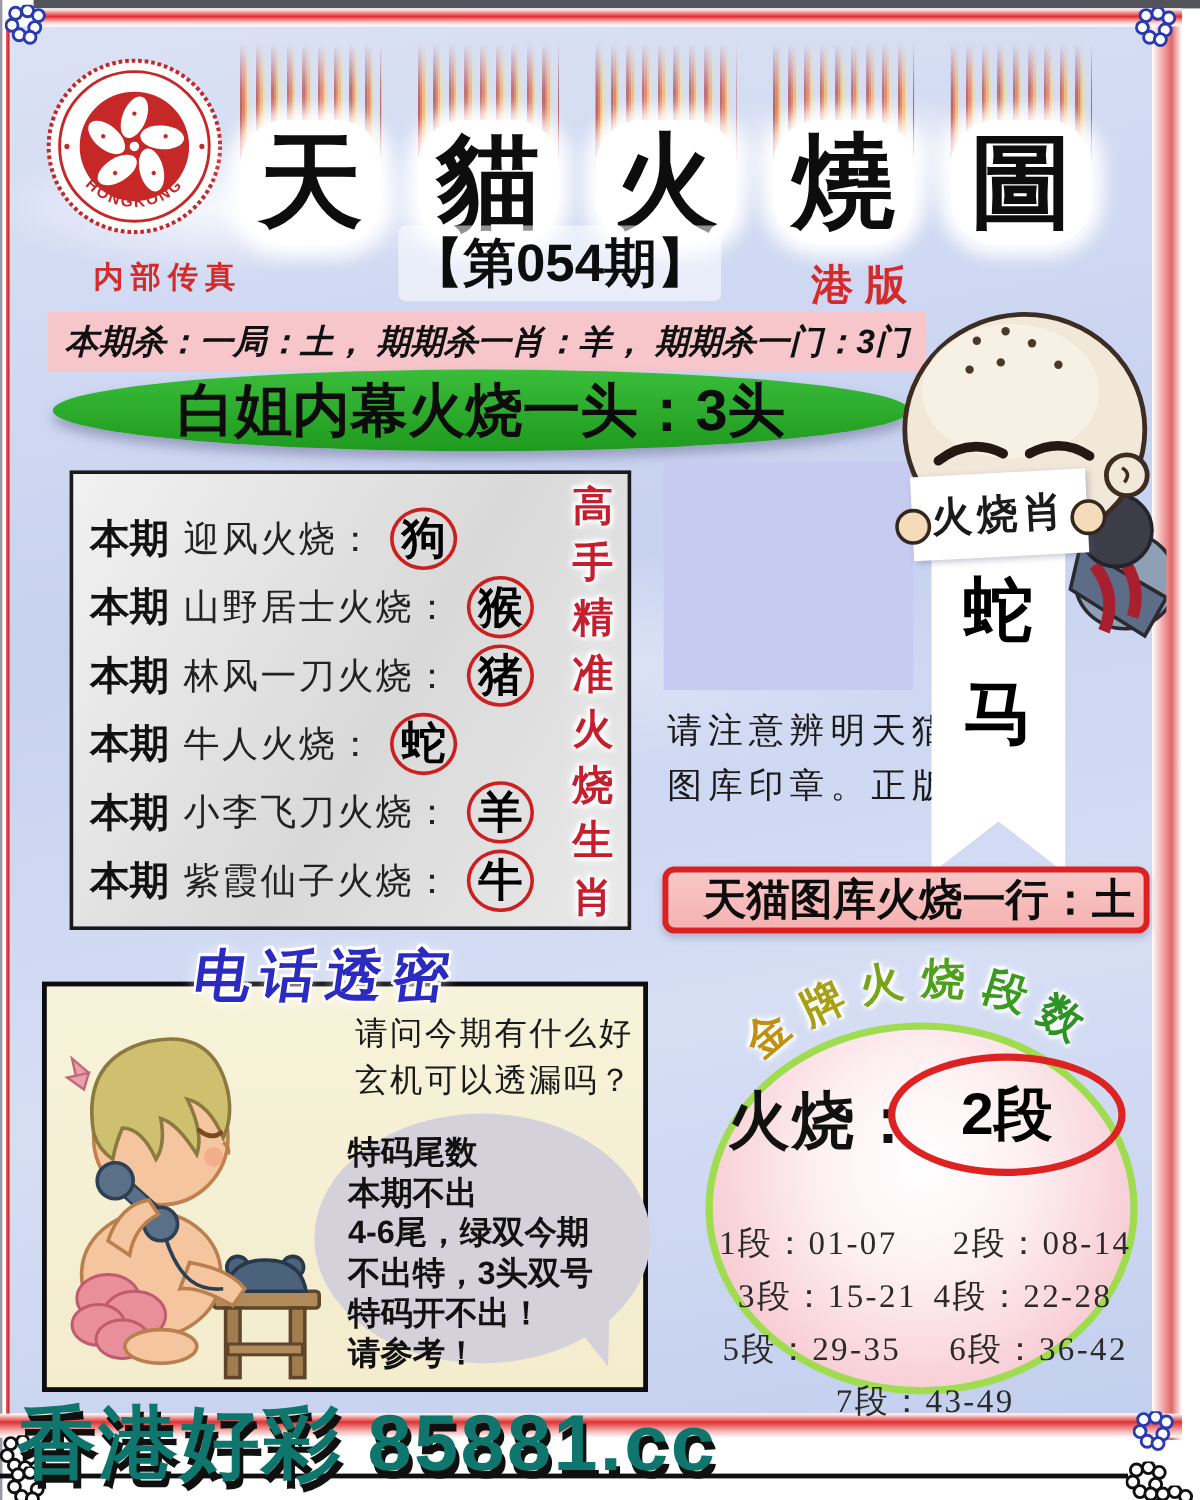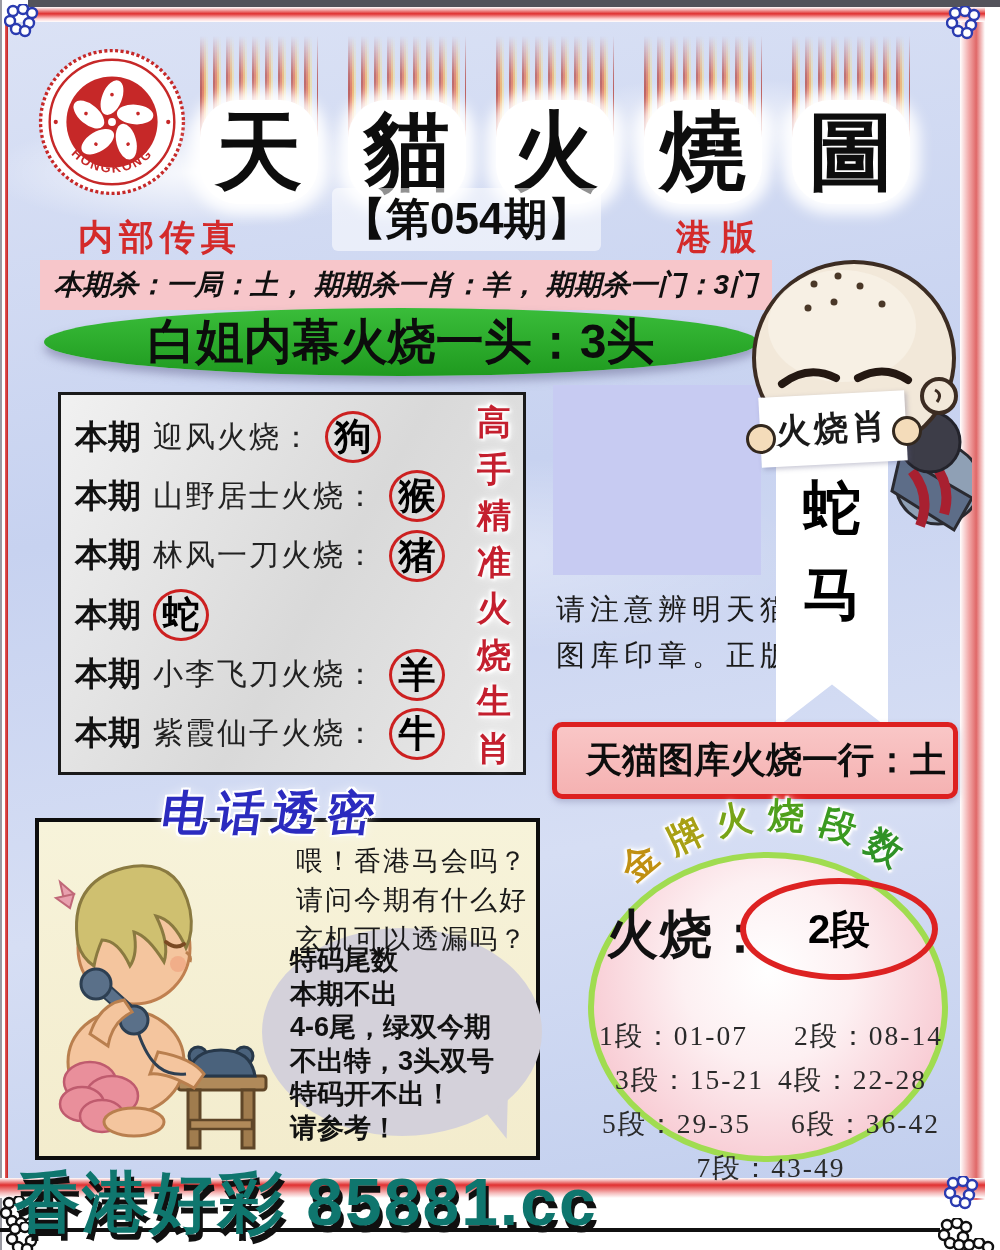--- a/index.html
+++ b/index.html
@@ -36,52 +36,52 @@
       rgba(255,150,20,.85) 4px 6px, rgba(255,222,84,.6) 6px 8px,
       rgba(255,255,255,0) 8px 13px);
     -webkit-mask-image:linear-gradient(180deg,transparent 0%,rgba(0,0,0,.55) 30%,#000 85%);
     mask-image:linear-gradient(180deg,transparent 0%,rgba(0,0,0,.55) 30%,#000 85%);
     filter:blur(.6px);}
   .char-blob{position:absolute;top:100px;width:118px;height:104px;background:#fff;border-radius:38px;
     box-shadow:0 0 14px 10px rgba(255,255,255,.95);display:flex;align-items:center;justify-content:center;
     font-family:"Liberation Serif",serif;font-weight:900;font-size:86px;color:#0d0d0d;}
   .tx0{left:200px}.tx1{left:348px}.tx2{left:496px}.tx3{left:644px}.tx4{left:792px}
 
-  .issue-left{position:absolute;left:78px;top:214px;font-size:35px;font-weight:bold;color:#d42a2a;letter-spacing:6px;white-space:nowrap;}
+  .issue-left{position:absolute;left:78px;top:214px;font-size:25px;font-weight:bold;color:#d42a2a;letter-spacing:6px;white-space:nowrap;}
   .issue-center{position:absolute;left:332px;top:188px;font-size:44px;font-weight:900;color:#0d0d0d;
     background:rgba(255,255,255,.55);padding:2px 10px;border-radius:6px;white-space:nowrap;}
   .issue-right{position:absolute;left:676px;top:214px;font-size:35px;font-weight:bold;color:#d42a2a;letter-spacing:10px;white-space:nowrap;}
 
   .kill-banner{position:absolute;left:40px;top:260px;width:732px;height:50px;background:#f7c6ca;
     font-size:28px;font-weight:bold;color:#101010;line-height:50px;padding-left:14px;box-sizing:border-box;white-space:nowrap;font-style:italic;}
   .green-ellipse{position:absolute;left:44px;top:308px;width:714px;height:68px;border-radius:50%;
     background:linear-gradient(180deg,#3abd3a 0%,#2aa82a 60%,#1f9a1f 100%);
     box-shadow:0 6px 10px rgba(110,110,150,.55);
     display:flex;align-items:center;justify-content:center;font-size:48px;font-weight:bold;color:#0c0c0c;white-space:nowrap;}
 
   
   .list-box{position:absolute;left:58px;top:392px;width:468px;height:383px;
     background:linear-gradient(120deg,#f1f1f1 0%,#d9d9d9 55%,#e9e9e9 100%);
     border:3px solid #1a1a1a;box-sizing:border-box;
-    display:flex;flex-direction:column;justify-content:space-between;padding:16px 8px 12px 14px;}
+    display:flex;flex-direction:column;justify-content:space-between;padding:28px 8px 12px 14px;}
   .burn-row{display:flex;align-items:center;gap:12px;}
   .burn-prefix{font-size:33px;font-weight:900;color:#111;white-space:nowrap;}
   .burn-label{font-family:"Liberation Serif",serif;font-size:30px;color:#222;letter-spacing:2px;white-space:nowrap;}
   .zodiac-circle{min-width:56px;height:52px;border:3.5px solid #cc2020;border-radius:50%;
     display:flex;align-items:center;justify-content:center;
     font-family:"Liberation Serif",serif;font-size:37px;font-weight:900;color:#000;box-sizing:border-box;}
   .side-note{position:absolute;left:462px;top:400px;width:64px;text-align:center;
     font-family:"Liberation Serif",serif;font-size:34px;font-weight:bold;color:#c41f2e;line-height:46.5px;
     text-shadow:0 0 4px #fff,0 0 8px #fff,0 0 14px #fff,2px 2px 3px #fff,-2px -2px 3px #fff;}
 
   
   .lavender{position:absolute;left:553px;top:385px;width:208px;height:190px;background:#c7cbf2;}
   .notice{position:absolute;left:556px;top:586px;font-family:"Liberation Serif",serif;
     font-size:29px;color:#1a1a1a;letter-spacing:5px;line-height:46px;white-space:nowrap;}
-  .row-banner{position:absolute;left:552px;top:722px;width:406px;height:77px;
+  .row-banner{position:absolute;left:552px;top:722px;width:406px;height:56px;
     border:5px solid #dd2020;border-radius:10px;background:linear-gradient(180deg,#f9c6c6,#f5b2b2);
     box-sizing:border-box;display:flex;align-items:center;justify-content:center;
     font-size:36px;font-weight:bold;color:#0d0d0d;white-space:nowrap;box-shadow:0 3px 6px rgba(120,120,160,.4);padding-left:22px;}
 
   .monk{position:absolute;left:742px;top:246px;width:230px;height:290px;}
   .sheet{position:absolute;left:760px;top:394px;width:146px;height:70px;background:#ffffff;
     transform:rotate(-3deg);display:flex;align-items:center;justify-content:center;
     font-family:"Liberation Serif",serif;font-size:34px;font-weight:900;letter-spacing:4px;color:#1a1a1a;
     box-shadow:2px 2px 5px rgba(90,90,130,.35);white-space:nowrap;}
   .hand{position:absolute;width:30px;height:30px;border-radius:50%;background:#f4dcba;border:3px solid #33281e;box-sizing:border-box;}
@@ -114,21 +114,21 @@
     text-shadow:0 0 5px #fff,0 0 9px #fff,2px 2px 2px #fff,-2px -2px 2px #fff;}
   .c0{left:622px;top:838px;transform:rotate(-40deg);color:#c09012;}
   .c1{left:668px;top:812px;transform:rotate(-26deg);color:#a8a014;}
   .c2{left:716px;top:796px;transform:rotate(-11deg);color:#78a418;}
   .c3{left:768px;top:792px;transform:rotate(3deg);color:#4fa01c;}
   .c4{left:820px;top:802px;transform:rotate(17deg);color:#3a9a20;}
   .c5{left:866px;top:824px;transform:rotate(33deg);color:#2f9226;}
   .burn-label-big{position:absolute;left:606px;top:900px;font-size:52px;font-weight:900;color:#111;letter-spacing:2px;white-space:nowrap;}
   .red-ellipse{position:absolute;left:740px;top:878px;width:198px;height:102px;border:6px solid #dd2222;
     border-radius:50%;box-sizing:border-box;display:flex;align-items:center;justify-content:center;
-    font-size:40px;font-weight:900;color:#000;white-space:nowrap;}
+    font-size:49px;font-weight:900;color:#000;white-space:nowrap;}
   .segments{position:absolute;left:598px;top:1014px;width:346px;font-family:"Liberation Serif",serif;
     font-size:27.5px;color:#2a2a2a;letter-spacing:2px;}
   .seg-row{display:flex;justify-content:center;line-height:44px;white-space:nowrap;}
   .gap-wide{gap:46px;} .gap-narrow{gap:14px;} .gap-mid{gap:40px;}
 
   .footer-text{position:absolute;left:14px;top:1158px;font-size:66px;font-weight:900;color:#0f766e;
     letter-spacing:2px;white-space:nowrap;text-shadow:3px 7px 0 #101010;z-index:30;}
 </style>
 </head>
 <body>
@@ -297,20 +297,21 @@
       <span class="burn-label">山野居士火烧：</span>
       <span class="zodiac-circle">猴</span>
     </div>
     <div class="burn-row">
       <span class="burn-prefix">本期</span>
       <span class="burn-label">林风一刀火烧：</span>
       <span class="zodiac-circle">猪</span>
     </div>
     <div class="burn-row">
       <span class="burn-prefix">本期</span>
+      <span class="burn-label">牛人火烧：</span>
       <span class="zodiac-circle">蛇</span>
     </div>
     <div class="burn-row">
       <span class="burn-prefix">本期</span>
       <span class="burn-label">小李飞刀火烧：</span>
       <span class="zodiac-circle">羊</span>
     </div>
     <div class="burn-row">
       <span class="burn-prefix">本期</span>
       <span class="burn-label">紫霞仙子火烧：</span>
@@ -415,21 +416,20 @@
       <circle cx="58" cy="160" r="15" fill="#5a7089" stroke="#2d3f52" stroke-width="3"></circle>
       <circle cx="96" cy="196" r="14" fill="#5a7089" stroke="#2d3f52" stroke-width="3"></circle>
     </g>
     <path d="M52,210 q10,-30 34,-34 l8,12 q-20,10 -24,34 Z" fill="#f4c59e" stroke="#b97f4e" stroke-width="3"></path>
     <path d="M100,208 C 112,244 128,252 148,250" stroke="#2d3f52" stroke-width="3" fill="none"></path>
   </svg>
   <div class="bubble-tail"></div>
   <div class="bubble"></div>
   <div class="phone-title">电话透密</div>
   <div class="question">
-    <div>喂！香港马会吗？</div>
     <div>请问今期有什么好</div>
     <div>玄机可以透漏吗？</div>
   </div>
   <div class="bubble-text">
     <div>特码尾数</div>
     <div>本期不出</div>
     <div>4-6尾，绿双今期</div>
     <div>不出特，3头双号</div>
     <div>特码开不出！</div>
     <div>请参考！</div>

